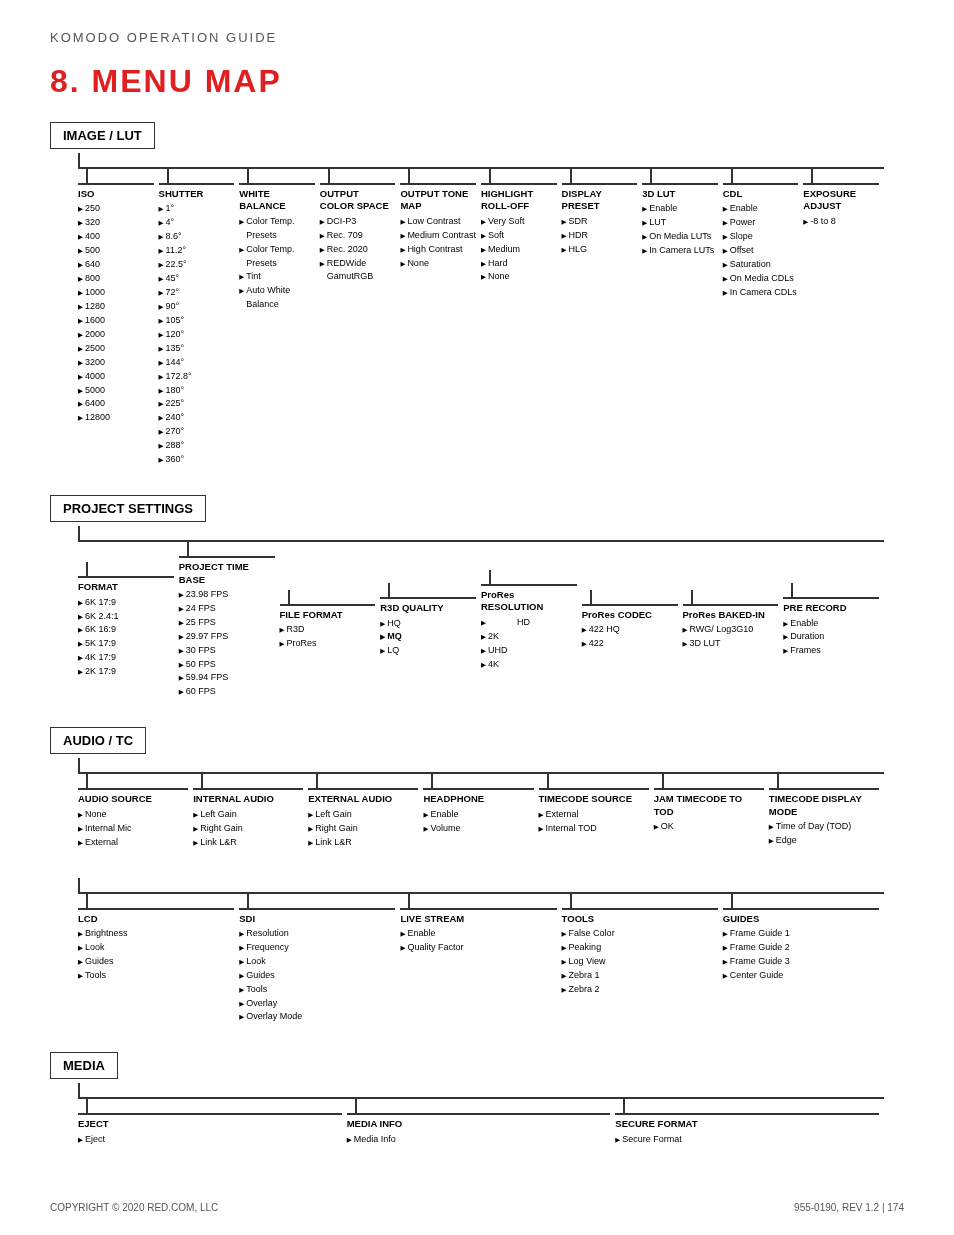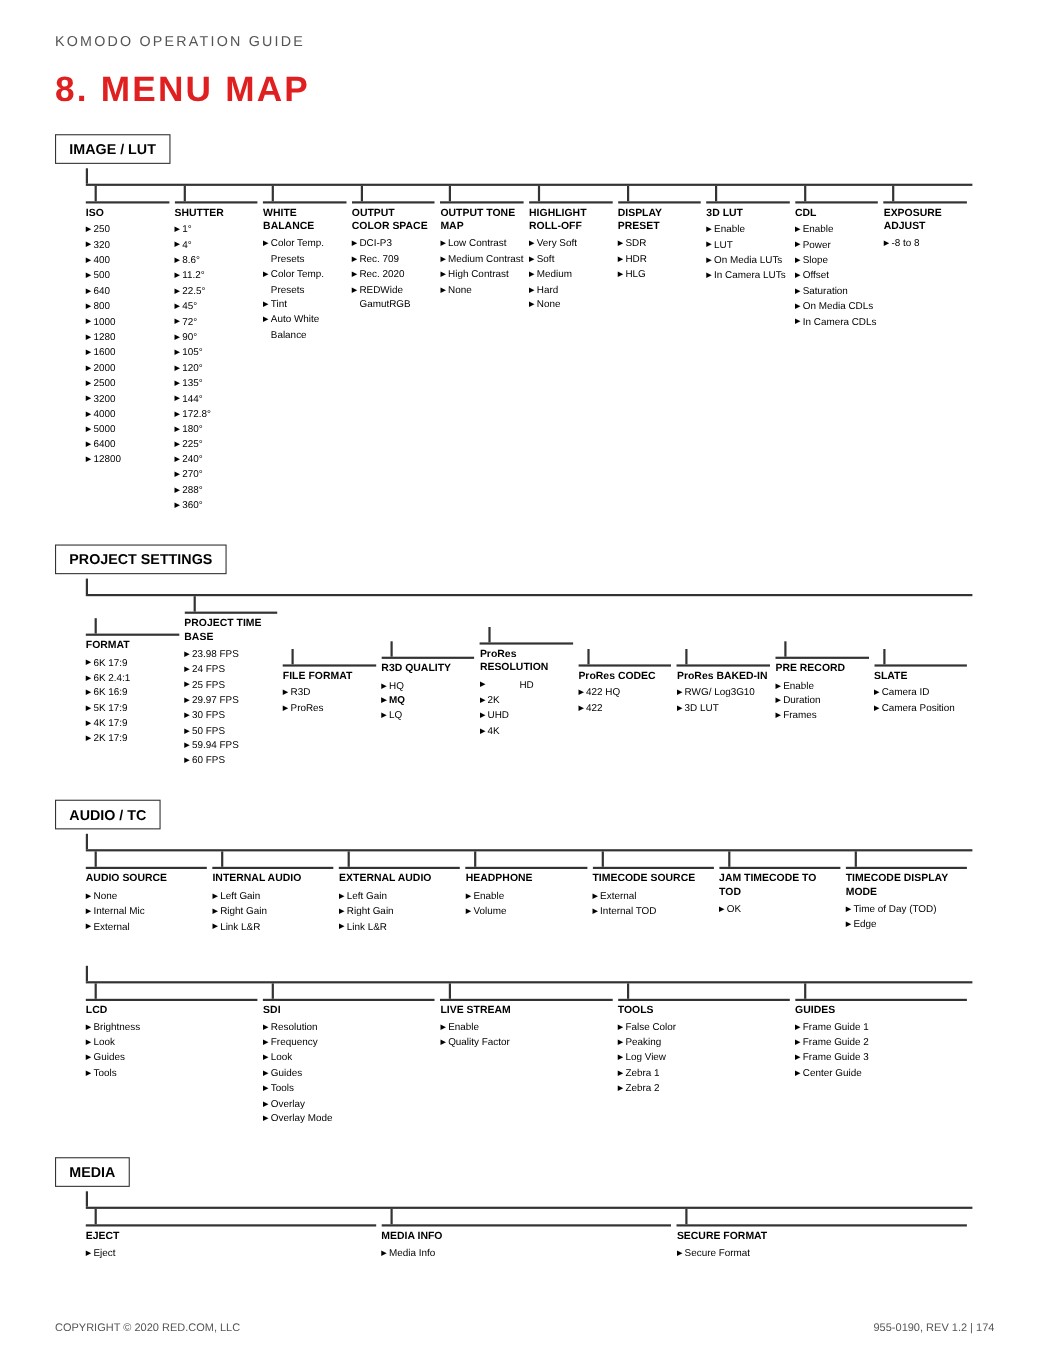--- a/index.html
+++ b/index.html
@@ -579,34 +579,20 @@
                 <li style="list-style: none; display: flex; align-items: flex-start;">
                   <span style="font-size: 6.5px; margin-right: 2px; margin-top: 2px; flex-shrink: 0;">▶</span>
                   <span>Duration</span>
                 </li>
                 <li style="list-style: none; display: flex; align-items: flex-start;">
                   <span style="font-size: 6.5px; margin-right: 2px; margin-top: 2px; flex-shrink: 0;">▶</span>
                   <span>Frames</span>
                 </li>
               </ul>
             </div>
-            <div style="display: flex; flex-direction: column; align-items: flex-start; flex: 1 1 0%; min-width: 60px; padding-right: 5px;">
-              <div style="width: 2px; height: 14px; background: rgb(51, 51, 51); margin-left: 8px;"></div>
-              <div style="font-weight: bold; font-size: 9.5px; line-height: 1.3; border-top: 2px solid rgb(51, 51, 51); padding-top: 3px; width: 100%;">SLATE</div>
-              <ul style="font-size: 9px; line-height: 1.55; margin-top: 2px; padding: 0px;">
-                <li style="list-style: none; display: flex; align-items: flex-start;">
-                  <span style="font-size: 6.5px; margin-right: 2px; margin-top: 2px; flex-shrink: 0;">▶</span>
-                  <span>Camera ID</span>
-                </li>
-                <li style="list-style: none; display: flex; align-items: flex-start;">
-                  <span style="font-size: 6.5px; margin-right: 2px; margin-top: 2px; flex-shrink: 0;">▶</span>
-                  <span>Camera Position</span>
-                </li>
-              </ul>
-            </div>
           </div>
         </div>
       </div>
       <div class="map-section">
         <div class="map-label-row"><div class="group-box big">AUDIO / TC</div></div>
         <div style="width: 2px; height: 14px; background: rgb(51, 51, 51); margin-left: 28px;"></div>
         <div style="position: relative; margin-left: 0px;">
           <div style="height: 2px; background: rgb(51, 51, 51); margin-left: 28px; margin-right: 20px;"></div>
           <div style="display: flex; flex-direction: row; align-items: flex-start; margin-left: 28px; margin-right: 20px;">
             <div style="display: flex; flex-direction: column; align-items: flex-start; flex: 1 1 0%; min-width: 60px; padding-right: 5px;">

